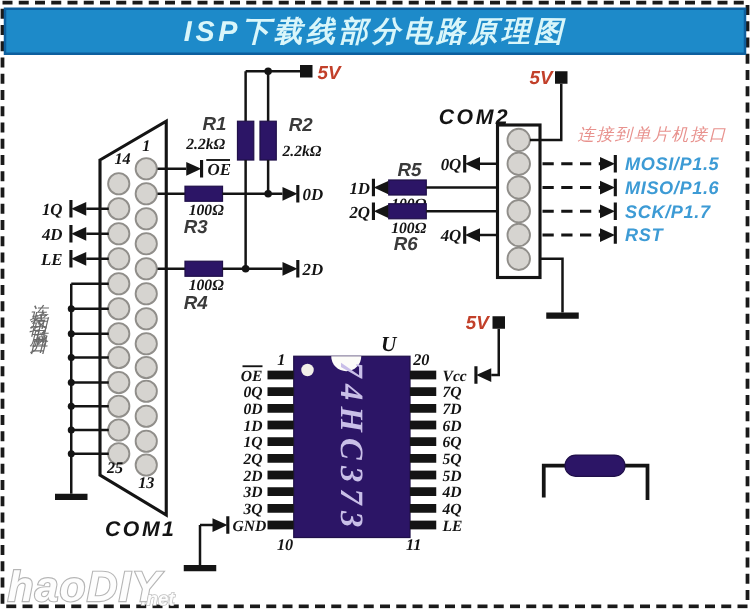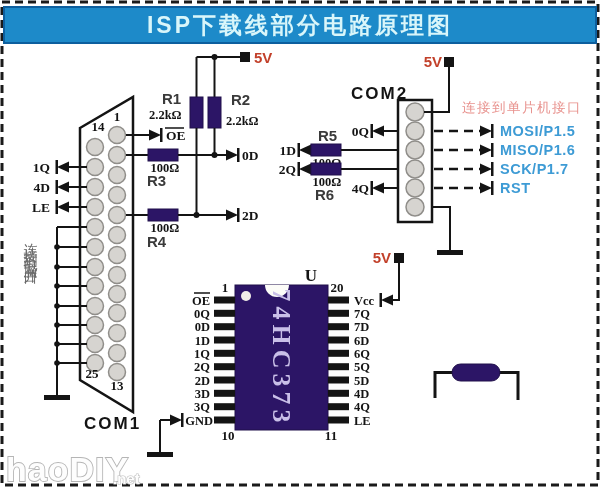--- a/index.html
+++ b/index.html
@@ -1,16 +1,16 @@
 <!DOCTYPE html>
 <html><head>
 <meta charset="utf-8">
 <style>
   html,body{margin:0;padding:0;background:#ffffff;}
-  .stage{position:relative;width:600px;height:487px;background:#ffffff;overflow:hidden;}
+  .stage{position:relative;width:600px;height:487px;background:#ffffff;overflow:hidden;font-style:italic;}
   svg{display:block;}
   .w{stroke:#141414;stroke-width:2;fill:none;}
   .w25{stroke:#141414;stroke-width:2.5;fill:none;}
   .conn{fill:#ffffff;stroke:#141414;stroke-width:2.5;}
   .pinhole{fill:#d6d4d0;stroke:#908e8a;stroke-width:1.5;}
   .comp{fill:#2c1566;stroke:#20104a;stroke-width:1;}
   .flag{fill:#141414;}
   .dot{fill:#141414;}
   .blk{fill:#141414;}
   .t-serif{font-family:"Liberation Serif","DejaVu Serif",serif;font-weight:bold;fill:#141414;}

